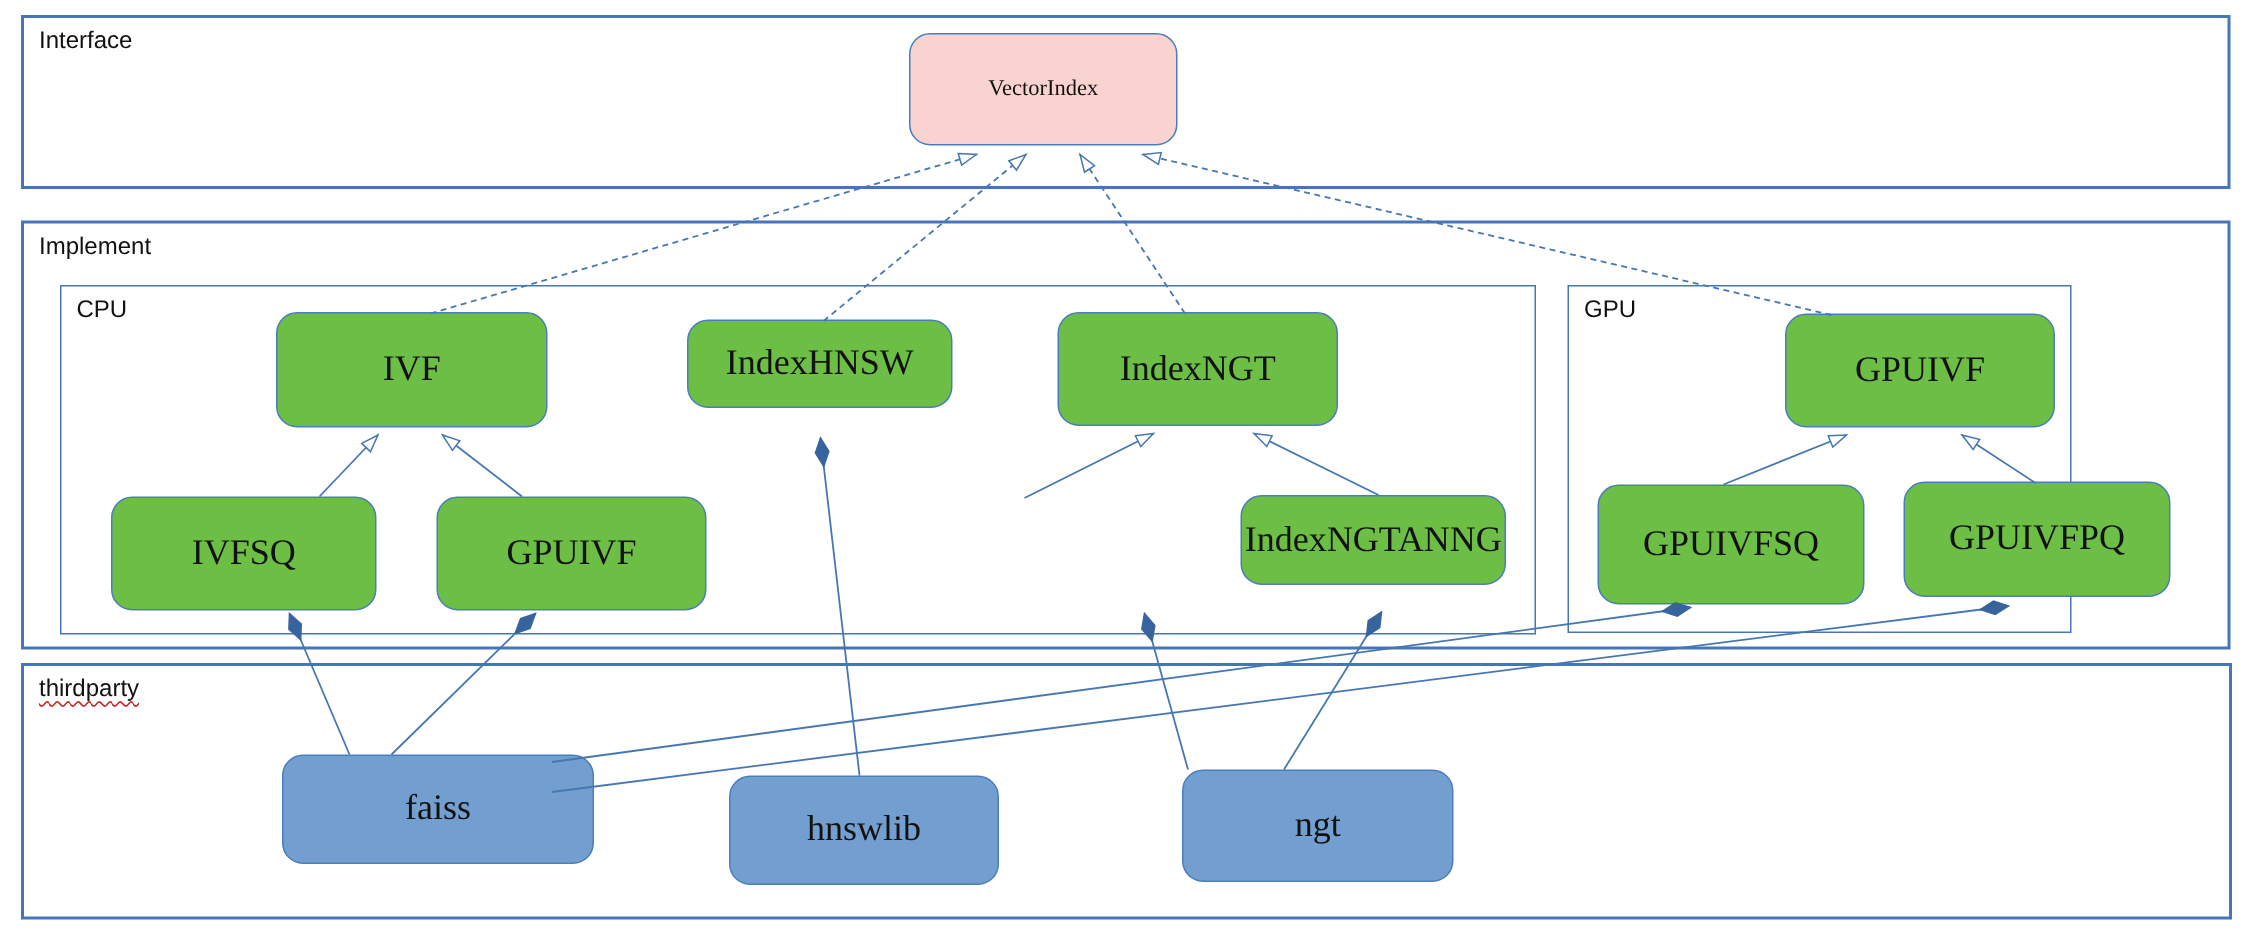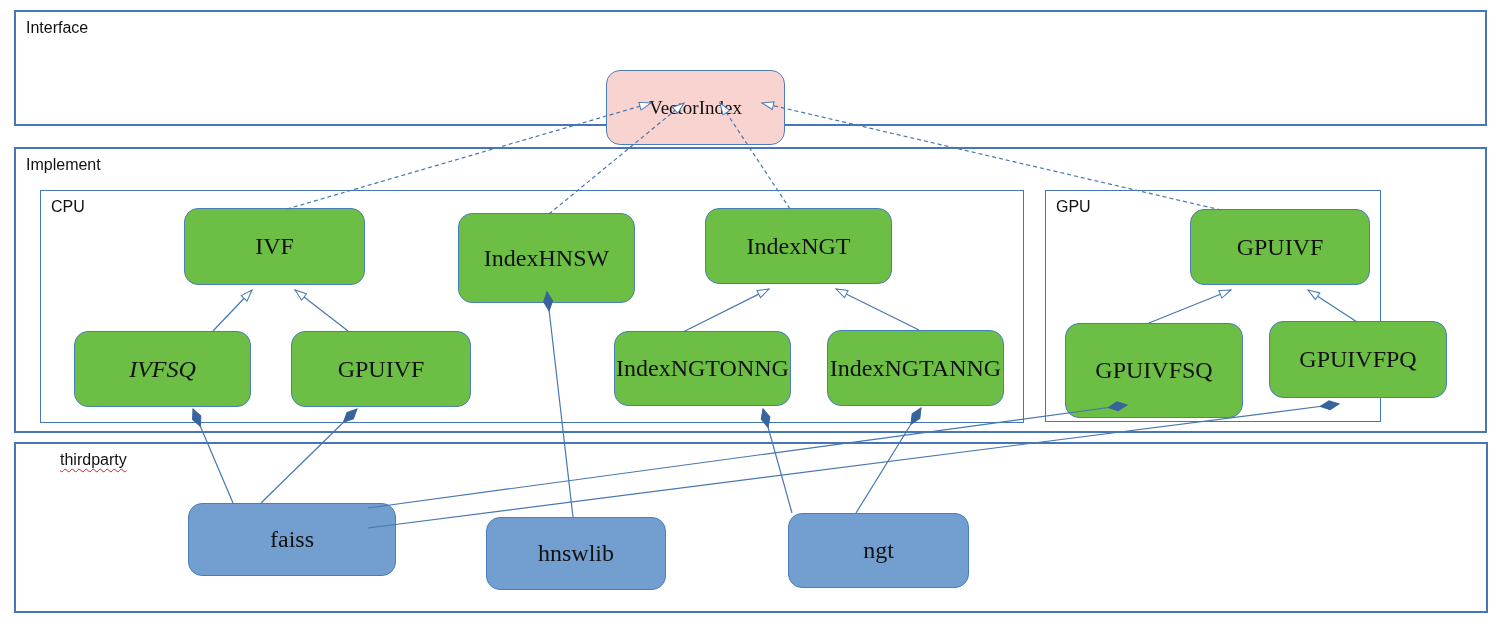--- a/index.html
+++ b/index.html
@@ -7,28 +7,28 @@
     --wire:#4677b2; --box-border:#4a7ebb; --container-border:#4676b5;
     --diamond:#38649e; --text:#111111; --spell:#cc2222;
   }
   html,body{margin:0;padding:0;background:#ffffff;}
   .canvas{position:relative;width:1503px;height:628px;background:#fff;overflow:hidden;
           font-family:"Liberation Sans",sans-serif;}
   .container{position:absolute;border:2px solid var(--container-border);background:transparent;box-sizing:border-box;}
   .container.inner{border-width:1.5px;}
   .clabel{position:absolute;left:10px;top:7px;font-size:16px;color:var(--text);
           font-family:"Liberation Sans",sans-serif;white-space:nowrap;}
-  .clabel.spell{text-decoration:underline wavy var(--spell);text-decoration-thickness:1px;text-underline-offset:3px;margin-left:34px;}
+  .clabel.spell{text-decoration:underline wavy var(--spell);text-decoration-thickness:1px;text-underline-offset:3px;}
   .node{position:absolute;box-sizing:border-box;border:1.6px solid var(--box-border);
         border-radius:14px;display:flex;align-items:center;justify-content:center;
         font-family:"Liberation Serif","DejaVu Serif",serif;font-size:24px;color:var(--text);
         text-align:center;}
   .node.green{background:var(--node-green);}
   .node.blue{background:var(--node-blue);}
-  .node.pink{background:var(--node-pink);font-size:19px;margin-top:48px;}
+  .node.pink{background:var(--node-pink);font-size:15px;}
   svg.wires{position:absolute;left:0;top:0;z-index:3;pointer-events:none;}
   .node,.container{z-index:2;}
   .container{z-index:1;text-align:center;}
 </style>
 </head>
 <body>
 
 <div class="canvas">
 
   <div class="container" style="left:14px;top:10px;width:1473px;height:116px;">
@@ -89,49 +89,46 @@
   </svg>
 
   <div class="node pink" style="left:606px;top:22px;width:179px;height:75px;">
     <span>VectorIndex</span>
   </div>
 
   <div class="node green" style="left:184px;top:208px;width:181px;height:77px;">
     <span>IVF</span>
   </div>
 
-  <div class="node green" style="left:458px;top:213px;width:177px;height:90px;">
+  <div class="node green" style="left:458px;top:213px;width:177px;height:59px;">
     <span>IndexHNSW</span>
   </div>
 
   <div class="node green" style="left:705px;top:208px;width:187px;height:76px;">
     <span>IndexNGT</span>
   </div>
 
-  <div class="node green" style="left:74px;top:331px;width:177px;height:76px;font-style:italic;">
+  <div class="node green" style="left:74px;top:331px;width:177px;height:76px;">
     <span>IVFSQ</span>
   </div>
 
   <div class="node green" style="left:291px;top:331px;width:180px;height:76px;">
     <span>GPUIVF</span>
   </div>
 
-  <div class="node green" style="left:614px;top:331px;width:177px;height:75px;">
-    <span>IndexNGTONNG</span>
-  </div>
 
-  <div class="node green" style="left:827px;top:330px;width:177px;height:76px;">
+  <div class="node green" style="left:827px;top:330px;width:177px;height:60px;">
     <span>IndexNGTANNG</span>
   </div>
 
   <div class="node green" style="left:1170px;top:209px;width:180px;height:76px;margin-left:20px;">
     <span>GPUIVF</span>
   </div>
 
-  <div class="node green" style="left:1065px;top:323px;width:178px;height:95px;">
+  <div class="node green" style="left:1065px;top:323px;width:178px;height:80px;">
     <span>GPUIVFSQ</span>
   </div>
 
   <div class="node green" style="left:1269px;top:321px;width:178px;height:77px;">
     <span>GPUIVFPQ</span>
   </div>
 
   <div class="node blue" style="left:188px;top:503px;width:208px;height:73px;">
     <span>faiss</span>
   </div>

